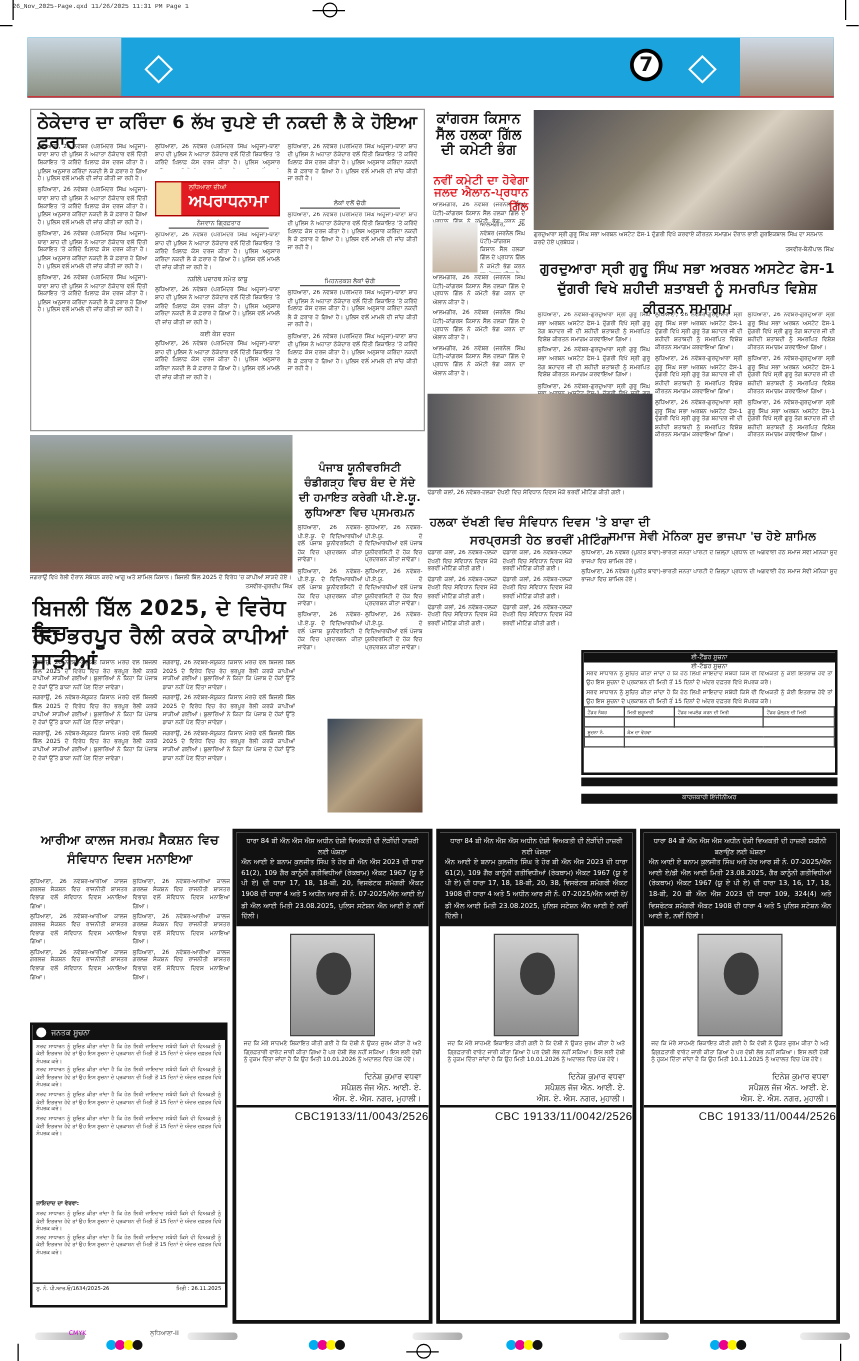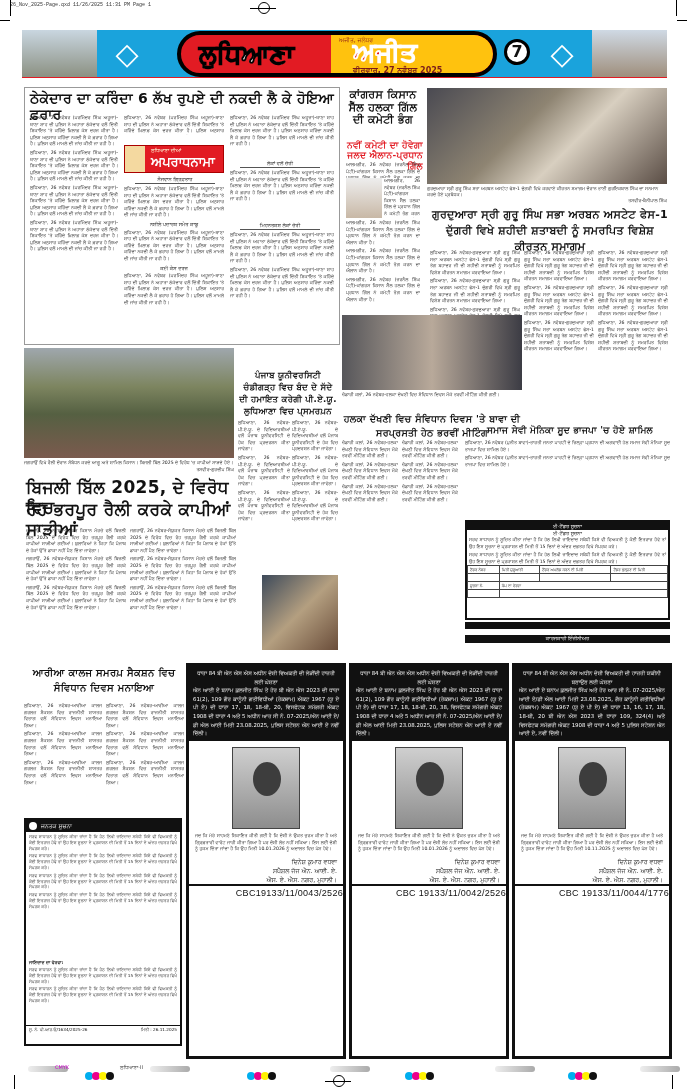--- a/index.html
+++ b/index.html
@@ -49,27 +49,20 @@
 <div class="slug">26_Nov_2025-Page.qxd  11/26/2025  11:31 PM  Page 1</div>
 <div class="reg" style="left:250px;top:2px"></div>
 <div class="crop" style="left:10px;top:0;width:1px;height:16px"></div>
 <div class="crop" style="left:0;top:20px;width:10px;height:1px"></div>
 <div class="crop" style="left:676px;top:0;width:1px;height:16px"></div>
 <div class="crop" style="left:677px;top:20px;width:10px;height:1px"></div>
 
 <div class="mast">
   <div class="imgL"></div>
   <div class="diamonds" style="left:85px">◇</div>
-  <div class="pill">
-    <div class="yellow"></div>
-    <div class="city">ਲੁਧਿਆਣਾ</div>
-    <div class="edition">ਅਜੀਤ, ਜਲੰਧਰ</div>
-    <div class="brand">ਅਜੀਤ</div>
-    <div class="date">ਵੀਰਵਾਰ, 27 ਨਵੰਬਰ 2025</div>
-  </div>
   <div class="pagenum">7</div>
   <div class="diamonds" style="left:520px">◇</div>
   <div class="imgR"></div>
   <div class="redline"></div>
 </div>
 
 <div class="box" style="left:24px;top:87px;width:316px;height:258px;border-color:#999"></div>
 <div class="hl" style="left:30px;top:90px;width:310px;font-size:14px">ਠੇਕੇਦਾਰ ਦਾ ਕਰਿੰਦਾ 6 ਲੱਖ ਰੁਪਏ ਦੀ ਨਕਦੀ ਲੈ ਕੇ ਹੋਇਆ ਫ਼ਰਾਰ</div>
 <div class="body" style="left:30px;top:115px;width:88px;height:225px">
   <p>ਲੁਧਿਆਣਾ, 26 ਨਵੰਬਰ (ਪਰਮਿੰਦਰ ਸਿੰਘ ਅਹੂਜਾ)-ਥਾਣਾ ਸ਼ਾਹ ਦੀ ਪੁਲਿਸ ਨੇ ਅਹਾਤਾ ਠੇਕੇਦਾਰ ਵਲੋਂ ਦਿੱਤੀ ਸ਼ਿਕਾਇਤ 'ਤੇ ਕਰਿੰਦੇ ਖ਼ਿਲਾਫ਼ ਕੇਸ ਦਰਜ ਕੀਤਾ ਹੈ। ਪੁਲਿਸ ਅਨੁਸਾਰ ਕਰਿੰਦਾ ਨਕਦੀ ਲੈ ਕੇ ਫ਼ਰਾਰ ਹੋ ਗਿਆ ਹੈ। ਪੁਲਿਸ ਵਲੋਂ ਮਾਮਲੇ ਦੀ ਜਾਂਚ ਕੀਤੀ ਜਾ ਰਹੀ ਹੈ।</p>
@@ -288,21 +281,21 @@
 <div class="notice" style="left:512px;top:663px;width:160px;height:396px">
   <div class="head">
     <div>ਧਾਰਾ 84 ਬੀ ਐਨ ਐਸ ਐਸ ਅਧੀਨ ਦੋਸ਼ੀ ਵਿਅਕਤੀ ਦੀ ਹਾਜ਼ਰੀ ਯਕੀਨੀ ਬਣਾਉਣ ਲਈ ਘੋਸ਼ਣਾ</div>
     <div style="text-align:justify">ਐਨ ਆਈ ਏ ਬਨਾਮ ਕੁਲਜੀਤ ਸਿੰਘ ਅਤੇ ਹੋਰ ਆਰ ਸੀ ਨੰ. 07-2025/ਐਨ ਆਈ ਏ/ਡੀ ਐਲ ਆਈ ਮਿਤੀ 23.08.2025, ਗੈਰ ਕਾਨੂੰਨੀ ਗਤੀਵਿਧੀਆਂ (ਰੋਕਥਾਮ) ਐਕਟ 1967 (ਯੂ ਏ ਪੀ ਏ) ਦੀ ਧਾਰਾ 13, 16, 17, 18, 18-ਬੀ, 20 ਬੀ ਐਨ ਐਸ 2023 ਦੀ ਧਾਰਾ 109, 324(4) ਅਤੇ ਵਿਸਫੋਟਕ ਸਮੱਗਰੀ ਐਕਟ 1908 ਦੀ ਧਾਰਾ 4 ਅਤੇ 5 ਪੁਲਿਸ ਸਟੇਸ਼ਨ ਐਨ ਆਈ ਏ, ਨਵੀਂ ਦਿੱਲੀ।</div>
   </div>
   <div class="portrait"></div>
   <div class="text">ਜਦ ਕਿ ਮੇਰੇ ਸਾਹਮਣੇ ਸ਼ਿਕਾਇਤ ਕੀਤੀ ਗਈ ਹੈ ਕਿ ਦੋਸ਼ੀ ਨੇ ਉਕਤ ਜੁਰਮ ਕੀਤਾ ਹੈ ਅਤੇ ਗ੍ਰਿਫ਼ਤਾਰੀ ਵਾਰੰਟ ਜਾਰੀ ਕੀਤਾ ਗਿਆ ਹੈ ਪਰ ਦੋਸ਼ੀ ਲੱਭ ਨਹੀਂ ਸਕਿਆ। ਇਸ ਲਈ ਦੋਸ਼ੀ ਨੂੰ ਹੁਕਮ ਦਿੱਤਾ ਜਾਂਦਾ ਹੈ ਕਿ ਉਹ ਮਿਤੀ 10.11.2025 ਨੂੰ ਅਦਾਲਤ ਵਿਚ ਪੇਸ਼ ਹੋਵੇ।</div>
   <div class="sig">ਦਿਨੇਸ਼ ਕੁਮਾਰ ਵਧਵਾ</div>
   <div class="sig">ਸਪੈਸ਼ਲ ਜੱਜ ਐਨ. ਆਈ. ਏ.</div>
   <div class="sig">ਐਸ. ਏ. ਐਸ. ਨਗਰ, ਮੁਹਾਲੀ।</div>
-  <div class="code">CBC 19133/11/0044/1776</div>
+  <div class="code">CBC 19133/11/0044/2526</div>
 </div>
 
 <div class="grey" style="left:28px"></div>
 <div style="position:absolute;left:55px;top:1064px;font-size:5px;color:#c0c">CMYK</div>
 <div class="cmyk" style="left:85px"><span class="dot" style="background:#00aeef"></span><span class="dot" style="background:#ec008c"></span><span class="dot" style="background:#fff200"></span><span class="dot" style="background:#111"></span></div>
 <div style="position:absolute;left:120px;top:1064px;font-size:5px;color:#444">ਲੁਧਿਆਣਾ-II</div>
 <div class="grey" style="left:150px"></div>
 <div class="cmyk" style="left:247px"><span class="dot" style="background:#00aeef"></span><span class="dot" style="background:#ec008c"></span><span class="dot" style="background:#fff200"></span><span class="dot" style="background:#111"></span></div>
 <div class="grey" style="left:330px"></div>
 <div class="cmyk" style="left:405px"><span class="dot" style="background:#00aeef"></span><span class="dot" style="background:#ec008c"></span><span class="dot" style="background:#fff200"></span><span class="dot" style="background:#111"></span></div>

